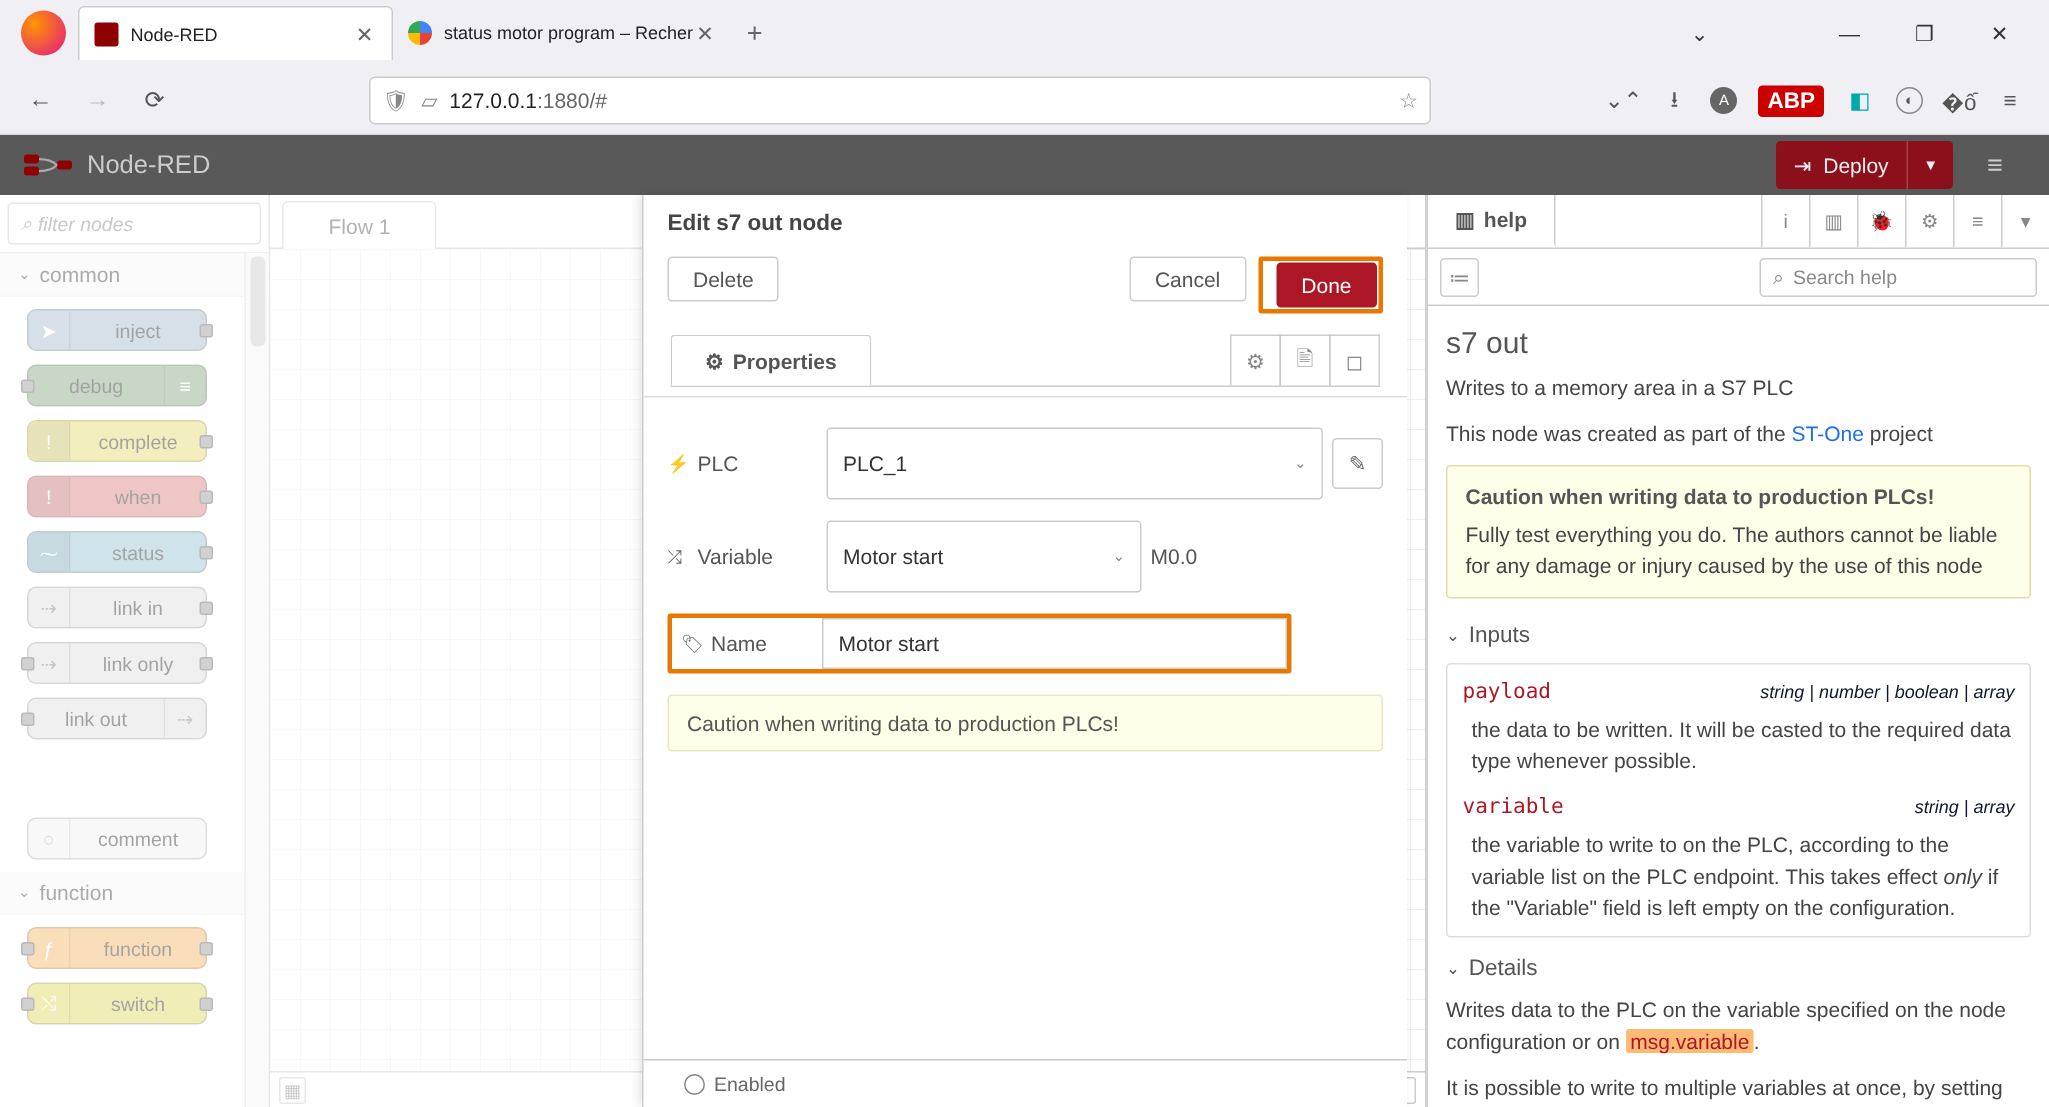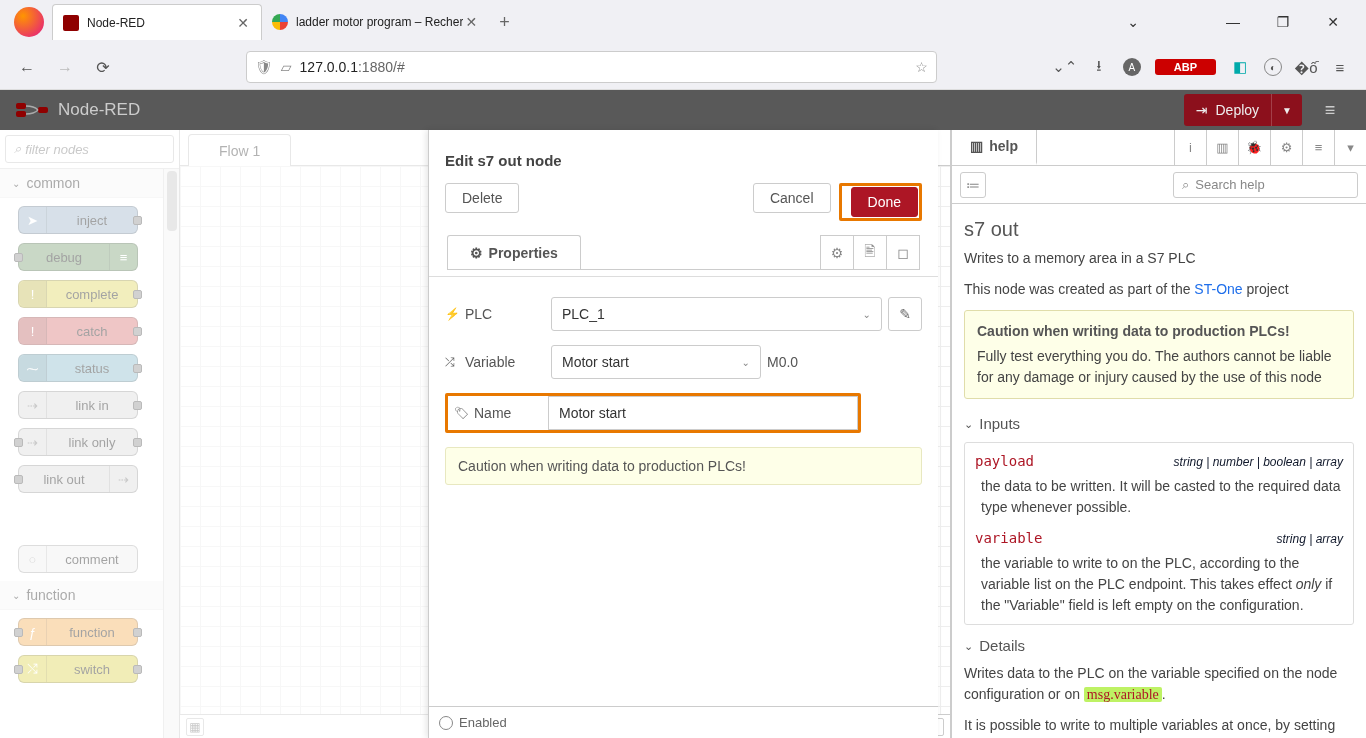--- a/index.html
+++ b/index.html
@@ -21,21 +21,21 @@
 .chevron-down-window { margin-right: 50px; color: #555; }
 
 .nav-bar { height: 46px; display: flex; align-items: center; padding: 0 12px; gap: 8px; }
 .nav-btn { width: 30px; height: 30px; display: flex; align-items: center; justify-content: center; color: #555; cursor:pointer; font-size: 16px; border-radius: 4px; }
 .nav-btn.disabled { color: #bbb; }
 .address-bar { flex: 1; height: 32px; background: #fff; border: 1px solid #ccc; border-radius: 4px; display: flex; align-items: center; margin: 0 110px 0 120px; padding: 0 8px; gap: 8px; }
 .address-bar .url-text { font-size: 14px; color: #666; }
 .address-bar .url-text .host { color: #222; }
 .toolbar-icons { display: flex; gap: 14px; align-items: center; padding-right: 4px; }
 .tb-icon { width: 20px; height: 20px; display:flex; align-items:center; justify-content:center; color:#555; font-size: 15px; }
-.abp { background: #c00; color:#fff; font-size:11px; font-weight:bold; border-radius:3px; padding:2px 19px; width:auto; height:auto;}
+.abp { background: #c00; color:#fff; font-size:15px; font-weight:bold; border-radius:3px; padding:2px 6px; width:auto; height:auto;}
 .circle-icon { border:1px solid #888; border-radius:50%; width:18px; height:18px; display:flex; align-items:center; justify-content:center; font-size:10px;}
 
 
 .nr-header { height: 40px; background: #595959; display: flex; align-items: center; padding: 0 16px; color: #ddd; }
 .nr-logo { display:flex; align-items:center; gap:10px; }
 .nr-logo-icon { width:32px; height:18px; }
 .nr-title { font-size: 17px; color: #ccc; }
 .deploy-btn { margin-left: auto; background: #8C101C; color: #eee; height: 32px; display: flex; align-items: center; border-radius: 3px; }
 .deploy-btn .main { padding: 0 12px; display:flex; align-items:center; gap:8px; border-right: 1px solid rgba(255,255,255,0.2); height:100%; }
 .deploy-btn .arrow { padding: 0 10px; font-size: 10px; }
@@ -67,48 +67,48 @@
 .workspace { flex:1; display:flex; flex-direction:column; border-right:1px solid #ccc; position:relative;}
 .ws-tabs { height:36px; border-bottom:1px solid #ccc; display:flex; align-items:flex-end; padding-left:8px;}
 .ws-tab { height:32px; padding:0 30px; border:1px solid #ccc; border-bottom:none; background:#fff; display:flex; align-items:center; font-size:14px; color:#555; border-radius:4px 4px 0 0; margin-bottom:-1px;}
 .ws-canvas { flex:1; background:#fff; background-image: linear-gradient(#eee 1px, transparent 1px), linear-gradient(90deg, #eee 1px, transparent 1px); background-size: 20px 20px; }
 .ws-footer { height:24px; border-top:1px solid #ccc; display:flex; align-items:center; padding:0 6px; gap:6px; font-size:12px; color:#888;}
 .ws-footer .sq { width:18px; height:18px; border:1px solid #ccc; display:flex; align-items:center; justify-content:center; border-radius:2px;}
 
 
 .edit-tray { width: 510px; background:#fff; border-left:1px solid #ccc; display:flex; flex-direction:column; position:absolute; left:428px; top:0; bottom:0; z-index:10; box-shadow:-2px 0 6px rgba(0,0,0,0.1); }
 .tray-header { padding: 10px 16px 6px 16px; border-bottom:1px solid #ddd;}
-.tray-title { font-size:15px; font-weight:bold; color:#444; margin-bottom:14px;margin-top:12px;}
+.tray-title { font-size:15px; font-weight:bold; color:#444; margin-bottom:14px;}
 .tray-btns { display:flex; gap:8px; margin-bottom: 14px;}
 .tray-btn { height:30px; padding:10px 16px; border:1px solid #ccc; background:#fff; border-radius:3px; font-size:14px; color:#555; cursor:pointer; display:flex; align-items:center;}
 .tray-btn.done { background:#AD1625; border-color:#AD1625; color:#fff; margin-left:8px;}
 .done-wrap { border:3px solid #E87800; padding:1px; border-radius:2px;}
 .tray-btns .spacer { flex:1; }
 
 .tray-tabs { display:flex; border-bottom:1px solid #ccc; margin:0 2px;}
 .tray-tab { height:34px; padding:0 22px; display:flex; align-items:center; gap:6px; font-size:14px; border:1px solid #ccc; border-bottom:none; background:#fff; margin-bottom:-1px; border-radius:3px 3px 0 0; font-weight:bold; color:#555;}
 .tray-tab-icons { margin-left:auto; display:flex; }
 .tray-tab-icons .ti { width:34px; height:34px; border:1px solid #ccc; border-bottom:none; display:flex; align-items:center; justify-content:center; color:#888; margin-left:-1px;}
 
 .tray-body { flex:1; padding: 20px 16px; overflow:auto;}
 .form-row { display:flex; align-items:center; margin-bottom:14px; gap:6px;}
 .form-label { width:100px; display:flex; align-items:center; gap:6px; font-size:14px; color:#555;}
 .form-label .ico { width:14px; font-size:12px; color:#666;}
-.form-select { flex:1; height:34px; border:1px solid #ccc; border-radius:3px; padding:0 10px; font-size:14px; color:#333; display:flex; align-items:center; justify-content:space-between; background:#fff;}
+.form-select { flex:1; height:48px; border:1px solid #ccc; border-radius:3px; padding:0 10px; font-size:14px; color:#333; display:flex; align-items:center; justify-content:space-between; background:#fff;}
 .form-select .caret { color:#888; font-size:10px;}
 .form-input { flex:1; height:34px; border:1px solid #ccc; border-radius:3px; padding:0 10px; font-size:14px; color:#333; }
 .edit-icon-btn { width:34px; height:34px; border:1px solid #ccc; border-radius:3px; display:flex; align-items:center; justify-content:center; color:#666; cursor:pointer;}
 .var-addr { width:50px; font-size:14px; color:#555; }
 .name-row-wrap { border:3px solid #E87800; display:inline-flex; padding:0; border-radius:2px;}
 .name-row-wrap .form-label { width:100px; padding-left:6px;}
 .name-row-wrap .form-input { width:310px; border-radius:0; border-left:1px solid #ccc;}
 
 .warn-box { background:#FEFFE8; border:1px solid #E8E8C0; padding:10px 12px; font-size:14px; color:#555; border-radius:3px; margin-top:4px;}
 
-.tray-footer { height:32px; border-top:1px solid #ccc; display:flex; align-items:center; padding:0 10px; gap:6px; font-size:13px; color:#666;}
+.tray-footer { height:32px; border-top:1px solid #ccc; display:flex; align-items:center; padding:0 27px; gap:6px; font-size:13px; color:#666;}
 .tray-footer .circ { width:14px; height:14px; border:1.5px solid #888; border-radius:50%;}
 
 
 .sidebar { width: 415px; border-left:1px solid #ccc; display:flex; flex-direction:column; margin-left:auto;}
 .sb-tabs { height:36px; border-bottom:1px solid #ccc; display:flex; align-items:stretch;}
 .sb-tab { padding:0 18px; display:flex; align-items:center; gap:6px; font-size:14px; color:#555; border-right:1px solid #ccc; border-bottom:3px solid transparent;}
 .sb-tab.active { font-weight:bold; }
 .sb-tab-icons { margin-left:auto; display:flex;}
 .sb-tab-icons .sbi { width:32px; border-left:1px solid #ccc; display:flex; align-items:center; justify-content:center; color:#888; font-size:13px;}
 .sb-toolbar { height:38px; border-bottom:1px solid #ccc; display:flex; align-items:center; padding:0 8px; gap:10px;}
@@ -120,37 +120,37 @@
 .sb-content a { color: #1f6feb; text-decoration:none;}
 .caution-box { background:#FEFFE8; border:1px solid #E0DDAA; padding:10px 12px; border-radius:3px; margin:10px 0 14px 0;}
 .caution-box .ct { font-weight:bold; color:#555; margin-bottom:4px;}
 .sb-section { display:flex; align-items:center; gap:6px; font-size:15px; color:#555; margin:10px 0 6px 0;}
 .sb-section .chev { font-size:11px;}
 .dl-box { border:1px solid #ddd; border-radius:3px; padding:8px 10px; margin-bottom:8px;}
 .dl-row { display:flex; justify-content:space-between; align-items:baseline; margin-bottom:4px;}
 .dl-row .key { font-family: monospace; color:#AD1625; font-size:14px;}
 .dl-row .types { font-style:italic; color:#0f172a; font-size:12px;}
 .dl-desc { font-size:14px; color:#444; padding-left:6px;}
-.mono { font-family: Liberation Serif, serif; color:#AD1625; background:#bef264; padding:0 3px; border-radius:2px;}
+.mono { font-family: Liberation Sans, sans-serif; color:#AD1625; background:#fdba74; padding:0 3px; border-radius:2px;}
 em{font-style:italic;}
 </style>
 </head>
 <body>
 
 <div class="browser-chrome">
   <div class="tab-bar">
     <div class="firefox-icon"></div>
     <div class="tab active">
       <div class="tab-favicon"></div>
       <span class="tab-title">Node-RED</span>
       <span class="tab-close">✕</span>
     </div>
     <div class="tab">
       <div class="tab-favicon google"></div>
-      <span class="tab-title">ladder motor program – Recher</span>
+      <span class="tab-title">status motor program – Recher</span>
       <span class="tab-close">✕</span>
     </div>
     <div class="new-tab">+</div>
     <div class="window-controls">
       <span class="chevron-down-window">⌄</span>
       <span>—</span>
       <span>❐</span>
       <span>✕</span>
     </div>
   </div>
@@ -221,21 +221,21 @@
             <span class="lbl">debug</span>
             <div class="icon-sq right">≡</div>
           </div>
         <div class="pnode c-complete">
             <div class="icon-sq" style="background:rgba(0,0,0,0.1);">!</div>
             <span class="lbl">complete</span>
             <div class="port right"></div>
           </div>
         <div class="pnode c-catch">
             <div class="icon-sq" style="background:rgba(0,0,0,0.1);">!</div>
-            <span class="lbl">catch</span>
+            <span class="lbl">when</span>
             <div class="port right"></div>
           </div>
         <div class="pnode c-status">
             <div class="icon-sq" style="background:rgba(0,0,0,0.1);">⁓</div>
             <span class="lbl">status</span>
             <div class="port right"></div>
           </div>
         <div class="pnode c-link">
             <div class="icon-sq" style="color:#888;">⇢</div>
             <span class="lbl">link in</span>

